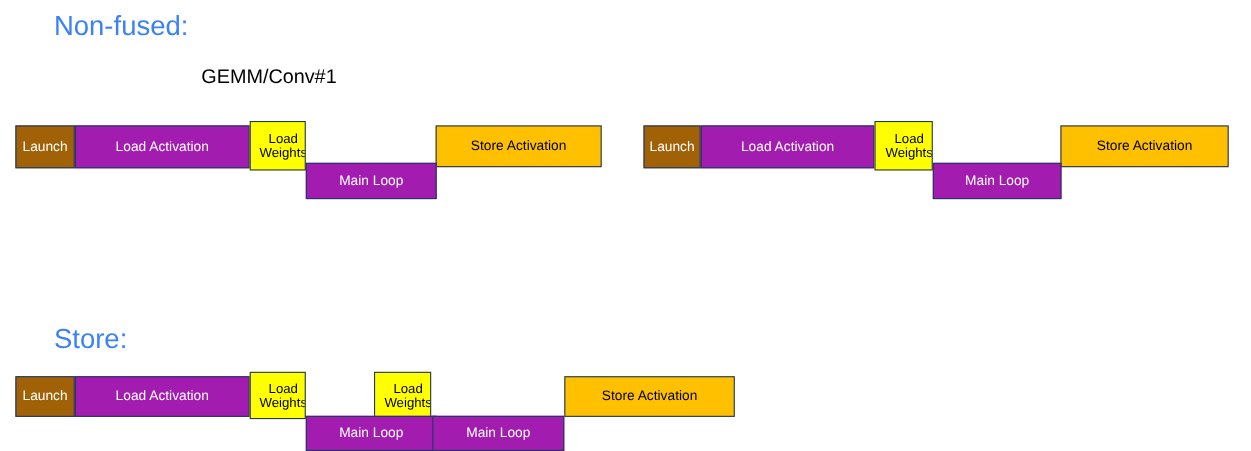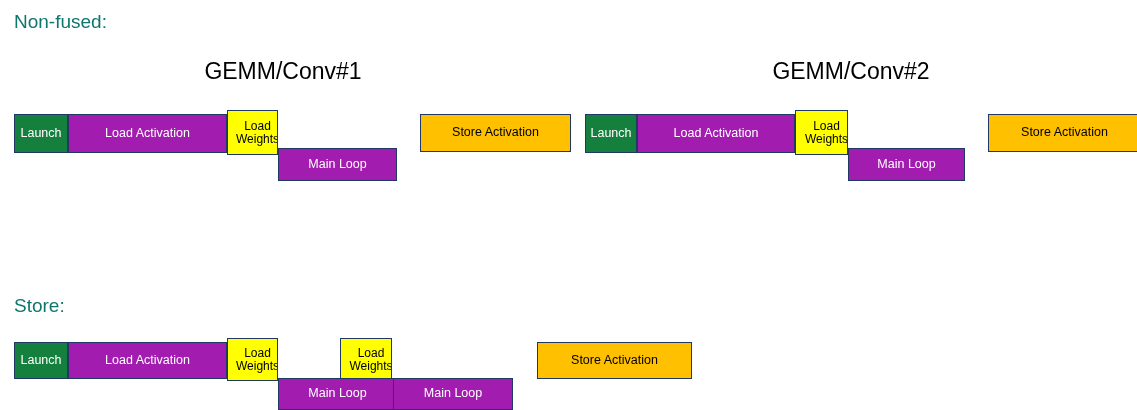--- a/index.html
+++ b/index.html
@@ -15,62 +15,61 @@
     overflow: hidden;
   }
   .canvas {
     position: absolute;
     left: 0; top: 0;
     width: 1137px;
     height: 410px;
   }
   .section-label {
     position: absolute;
-    font-size: 19px;
-    color: #0f766e;
+    font-size: 25px;
+    color: #3b82f6;
     white-space: nowrap;
     line-height: 1;
+    margin-left: 35px;
   }
   .group-title {
     position: absolute;
-    font-size: 23px;
+    font-size: 18px;
     color: #000000;
     white-space: nowrap;
-    text-align: center;
     line-height: 1;
   }
   .bar {
     position: absolute;
     box-sizing: border-box;
     border: 1px solid #1f3864;
     display: flex;
     align-items: center;
     justify-content: center;
     text-align: center;
     font-size: 12.5px;
     line-height: 1.05;
     white-space: pre-line;
     overflow: hidden;
   }
-  .bar.cyan   { background: #15803d; color: #ffffff; }
+  .bar.cyan   { background: #a16207; color: #ffffff; }
   .bar.purple { background: #a21caf; color: #ffffff; }
   .bar.yellow { background: #ffff00; color: #000000; }
-  .bar.orange { background: #ffc000; color: #000000; margin-left: 24px; }
+  .bar.orange { background: #ffc000; color: #000000; }
   .bar.tight  { font-size: 12px; padding-left: 10px; }
 </style>
 </head>
 <body>
 
 <div class="canvas">
 
   <div class="section-label" id="label-nonfused" style="left: 14px; top: 12px;">Non-fused:</div>
 
   <div class="group-title" id="group-title-1" style="left: 183px; top: 60px; width: 200px;">GEMM/Conv#1</div>
 
-  <div class="group-title" id="group-title-2" style="left: 751px; top: 60px; width: 200px;">GEMM/Conv#2</div>
 
   <div class="section-label" id="label-fused" style="left: 14px; top: 296px;">Store:</div>
 
   <div id="bars-nonfused-1">
       <div class="bar cyan" style="left: 14px; top: 114px; width: 54px; height: 39px;">Launch</div>
       <div class="bar purple" style="left: 68px; top: 114px; width: 159px; height: 39px;">Load Activation</div>
       <div class="bar yellow tight" style="left: 227px; top: 110px; width: 51px; height: 45px;">Load
 Weights</div>
       <div class="bar orange" style="left: 396px; top: 114px; width: 151px; height: 38px;">Store Activation</div>
       <div class="bar purple" style="left: 278px; top: 148px; width: 119px; height: 33px;">Main Loop</div>

